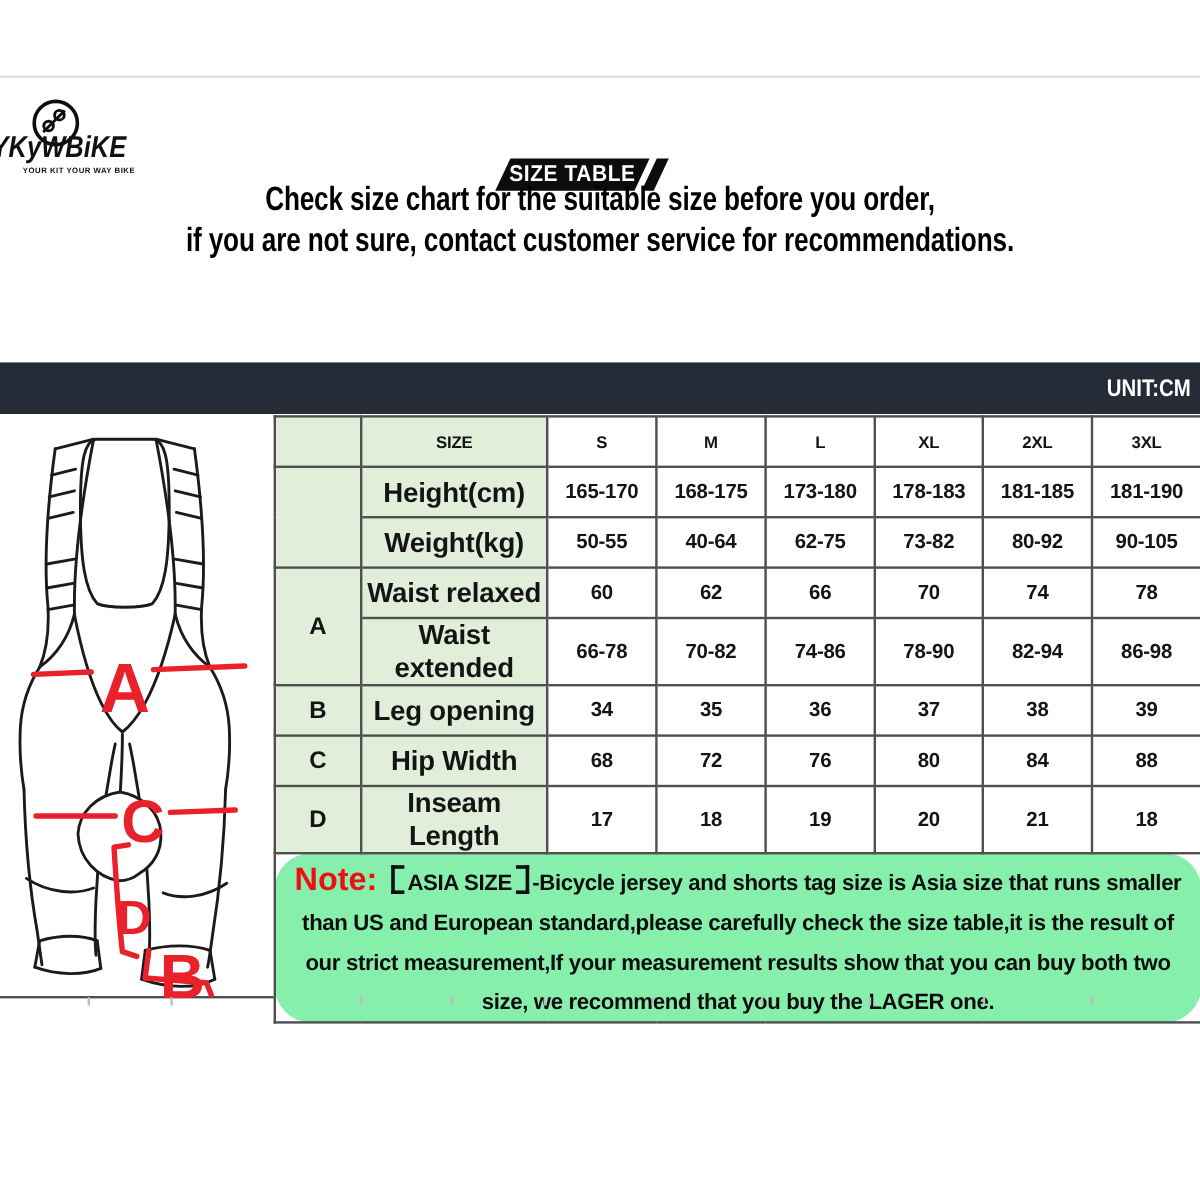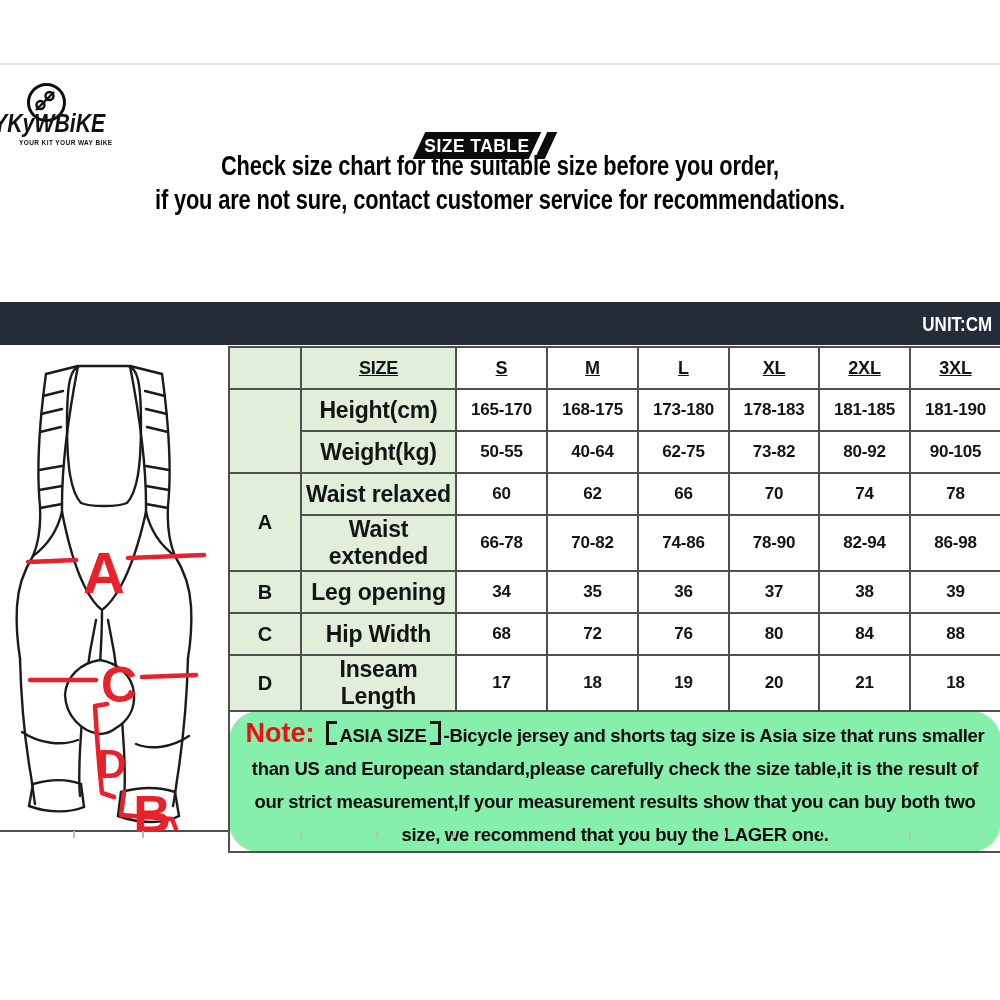--- a/index.html
+++ b/index.html
@@ -40,21 +40,21 @@
   
   .size-table{position:absolute;left:228px;top:346px;width:772px;height:484px;border-collapse:collapse;table-layout:fixed;}
   .size-table td{border:2px solid var(--grid);text-align:center;vertical-align:middle;
                  font-weight:bold;color:#141414;padding:0;}
   .size-table tr{height:42px;}
   .size-table tr.note-row{height:auto;}
   td.green{background:var(--green);}
   td.letter{font-size:20px;}
   td.label{font-size:23px;letter-spacing:-0.2px;}
   td.value{font-size:17px;background:#fff;letter-spacing:-0.2px;}
-  td.header{font-size:18px;text-decoration:underline;}
+  td.header{font-size:14px;}
   .note-cell{background:#86efac;vertical-align:top;border-radius:30px;}
   .note-text{margin:5px 10px 0 10px;font-size:18.5px;font-weight:bold;line-height:33px;
              text-align:center;letter-spacing:-0.3px;color:#0d0d0d;}
   .note-label{color:#ee0f14;font-size:27px;margin-right:9px;letter-spacing:0;}
   .bracket{display:inline-block;width:8px;height:18px;border:3.5px solid #111;vertical-align:-3px;}
   .bracket-open{border-right:none;margin:0 3px 0 2px;}
   .bracket-close{border-left:none;margin:0 3px 0 3px;}
   .tick{position:absolute;top:831px;width:2px;height:7px;background:#bdbdbd;}
 </style>
 </head>

